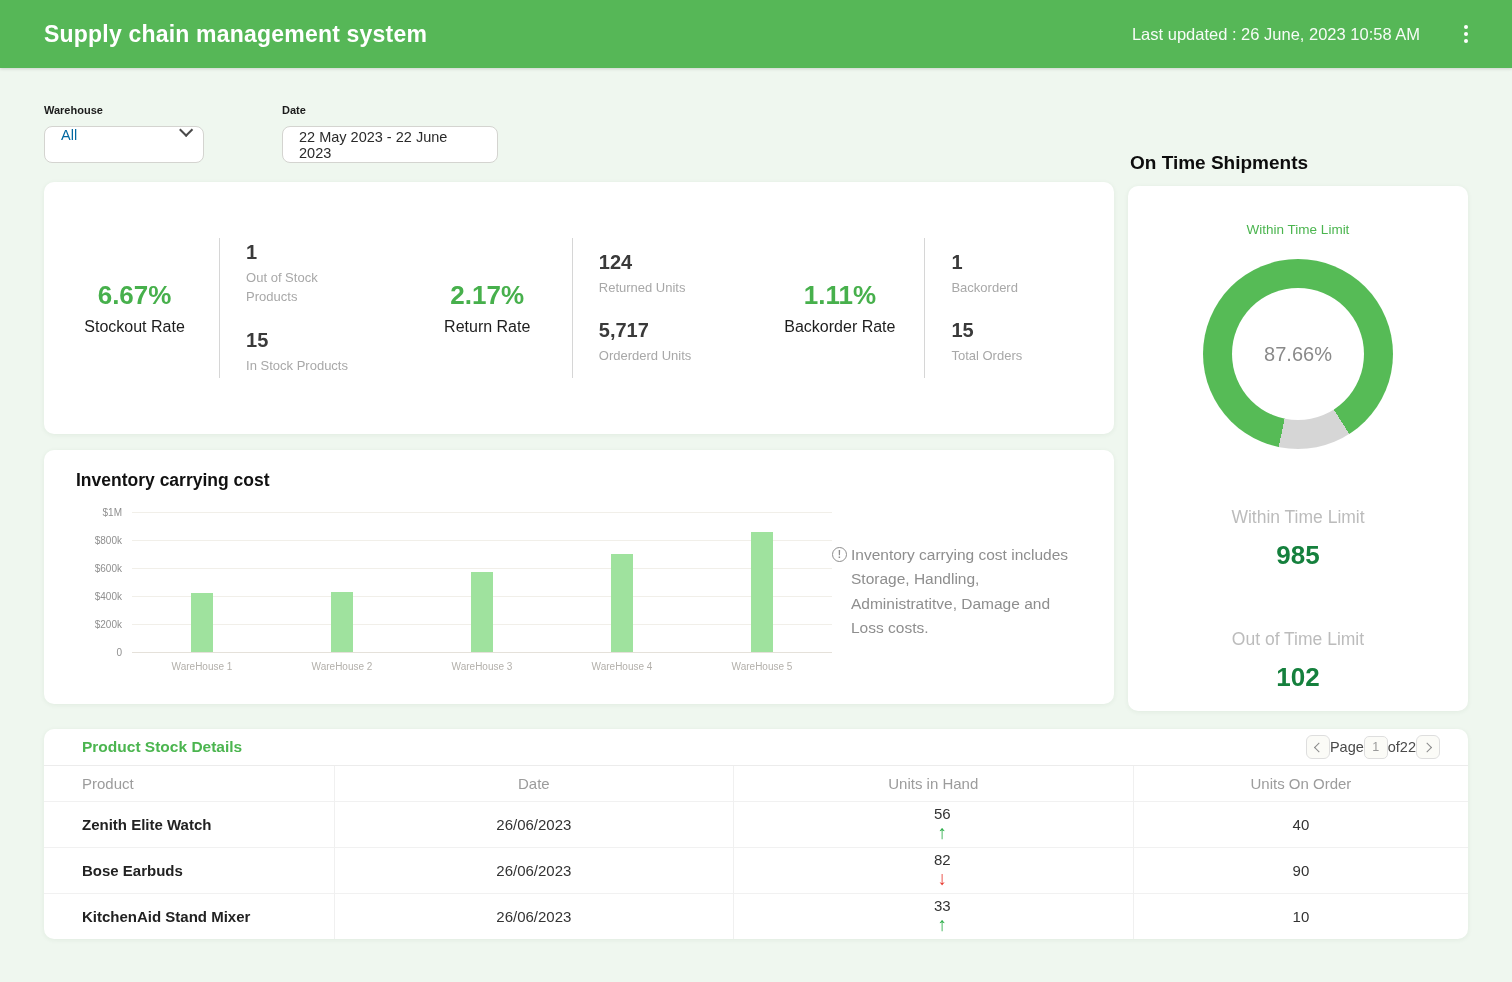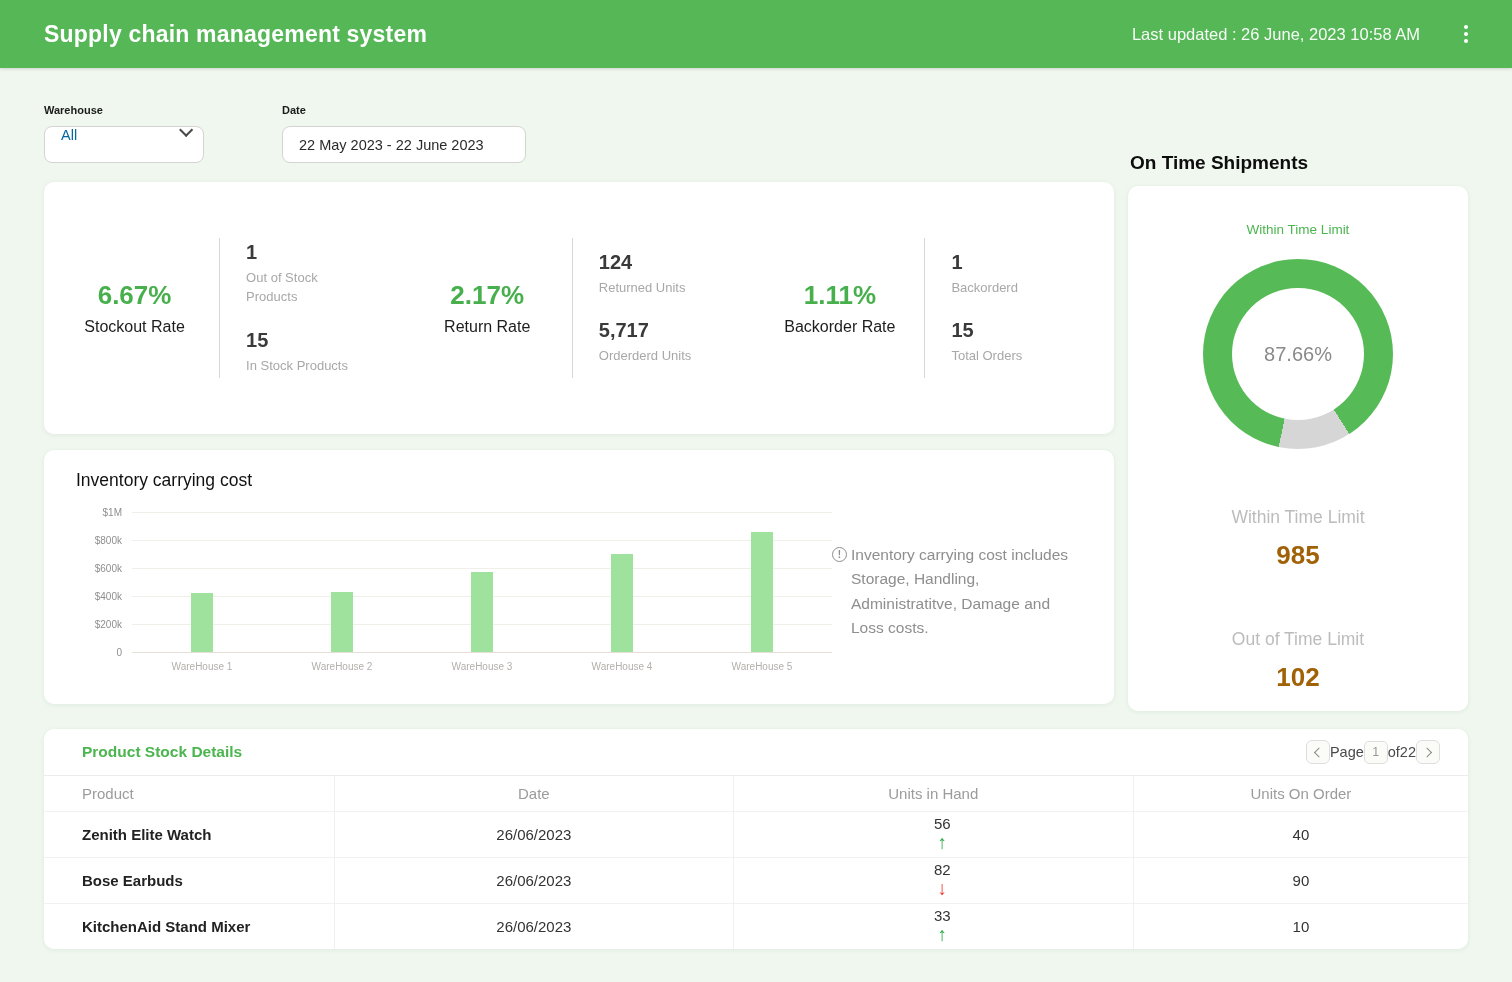--- a/index.html
+++ b/index.html
@@ -22,36 +22,36 @@
   .card { background:#fff; border-radius:10px; box-shadow:0 1px 5px rgba(40,80,40,.07); }
 
   
   .filters { display:flex; margin-bottom:19px; }
   .filter-block { display:flex; flex-direction:column; }
   .filter-block + .filter-block { margin-left:78px; }
   .filter-label { font-size:11px; font-weight:bold; color:#1b1b1b; margin-bottom:10px; }
   .select-box { width:160px; height:37px; background:#fff; border:1px solid #d4d4d0; border-radius:8px; display:flex; align-items:flex-start; padding:0 14px 0 16px; font-size:14.5px; color:#0369a1; cursor:pointer; }
   .select-box .chev { margin-left:auto; }
   .chev { width:10px; height:10px; border-right:2px solid #4a4a4a; border-bottom:2px solid #4a4a4a; transform:rotate(45deg) translateY(-3px); }
-  .date-box { width:244px; height:37px; background:#fff; border:1px solid #d4d4d0; border-radius:8px; display:flex; align-items:center; padding:0 16px; font-size:14.5px; color:#2a2a2a; cursor:pointer; }
+  .date-box { width:216px; height:37px; background:#fff; border:1px solid #d4d4d0; border-radius:8px; display:flex; align-items:center; padding:0 16px; font-size:14.5px; color:#2a2a2a; cursor:pointer; }
 
   
   .kpi-card { height:252px; display:flex; align-items:center; padding:0 6px; }
   .kpi-group { flex:1; display:flex; align-items:center; height:100%; }
   .big-stat { flex:1.08; text-align:center; }
   .big-value { font-size:26px; font-weight:bold; color:#47b04c; }
   .big-label { font-size:16px; color:#1d1d1d; margin-top:7px; font-weight:500; }
   .vdivider { width:1px; height:140px; background:#d6d6d6; }
   .stat-stack { flex:1; padding-left:26px; display:flex; flex-direction:column; gap:22px; }
   .small-stat .sv { font-size:20px; font-weight:bold; color:#3a3a3a; }
   .small-stat .sl { font-size:13px; color:#a8a8a8; margin-top:4px; width:108px; line-height:1.5; }
 
   
   .inv-card { height:254px; margin-top:16px; padding:20px 26px 12px 32px; display:flex; flex-direction:column; }
-  .inv-title { font-size:17.5px; font-weight:normal; color:#111; }
+  .inv-title { font-size:17.5px; font-weight:bold; color:#111; }
   .inv-body { display:flex; flex:1; align-items:center; }
   .bar-chart { width:772px; }
   .chart-main { display:flex; }
   .y-axis { position:relative; width:56px; height:140px; }
   .ytick { position:absolute; right:10px; transform:translateY(-50%); font-size:10px; color:#8f8f8f; }
   .plot { position:relative; width:700px; height:140px; }
   .gridline { position:absolute; left:0; right:0; height:1px; background:#f1efe9; }
   .gridline.base { background:#e5e1da; }
   .bars { position:absolute; inset:0; display:flex; }
   .bar-slot { flex:1; display:flex; align-items:flex-end; justify-content:center; }
@@ -63,25 +63,25 @@
 
   
   .right-col { padding-top:48px; }
   .ship-title { font-size:19px; font-weight:bold; color:#0d0d0d; margin:0 0 12px 2px; }
   .ship-card { height:525px; text-align:center; padding-top:36px; }
   .wtl-top { color:#4bb54f; font-size:13.5px; }
   .donut { width:190px; height:190px; border-radius:50%; margin:22px auto 0; display:flex; align-items:center; justify-content:center; }
   .donut-hole { width:132px; height:132px; border-radius:50%; background:#fff; display:flex; align-items:center; justify-content:center; font-size:20px; color:#8a8a8a; }
   .ship-stat-label { margin-top:58px; font-size:17.5px; color:#bcbcbc; }
   .ship-stat-label.second { }
-  .ship-stat-value { margin-top:12px; font-size:26px; font-weight:bold; color:#a16207; }
+  .ship-stat-value { margin-top:12px; font-size:26px; font-weight:bold; color:#15803d; }
 
   
   .table-card { margin-top:18px; border-radius:10px; overflow:hidden; background:#fff; box-shadow:0 1px 5px rgba(40,80,40,.07); }
-  .table-head { display:flex; align-items:center; height:47px; padding:0 28px 0 38px; border-bottom:1px solid #ececec; }
+  .table-head { display:flex; align-items:center; height:37px; padding:0 28px 0 38px; border-bottom:1px solid #ececec; }
   .table-title { color:#4bb54f; font-size:15.5px; font-weight:bold; }
   .pagination { margin-left:auto; display:flex; align-items:center; font-size:14.5px; color:#4a4a4a; }
   .pg-btn { width:24px; height:24px; border:1px solid #dedede; border-radius:6px; background:#fbfbf7; display:flex; align-items:center; justify-content:center; cursor:pointer; }
   .pg-chev { width:7px; height:7px; border-right:1.6px solid #8a8a8a; border-bottom:1.6px solid #8a8a8a; }
   .pg-chev.left  { transform:rotate(135deg) translate(-1px,-1px); }
   .pg-chev.right { transform:rotate(-45deg) translate(-1px,-1px); }
   .page-box { min-width:24px; height:23px; border:1px solid #dedede; border-radius:5px; background:#fbfbf7; display:flex; align-items:center; justify-content:center; font-size:12.5px; color:#9a9a9a; }
   table { width:100%; border-collapse:collapse; table-layout:fixed; }
   th { height:35px; font-weight:normal; font-size:15px; color:#9c9c9c; text-align:center; border-right:1px solid #f0f0f0; }
   th:first-child { text-align:left; padding-left:38px; }

